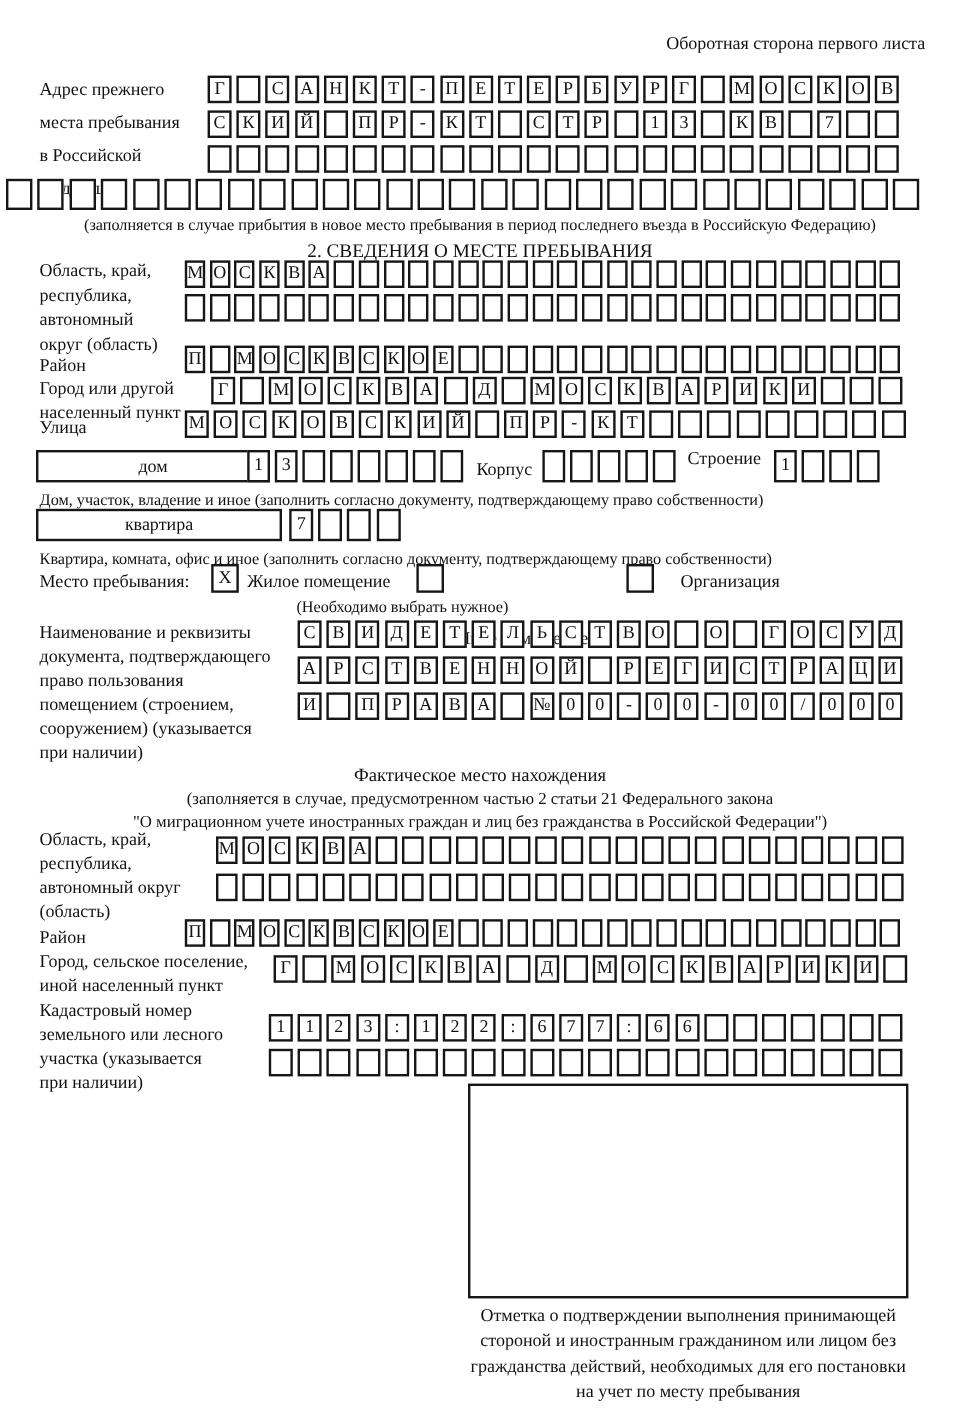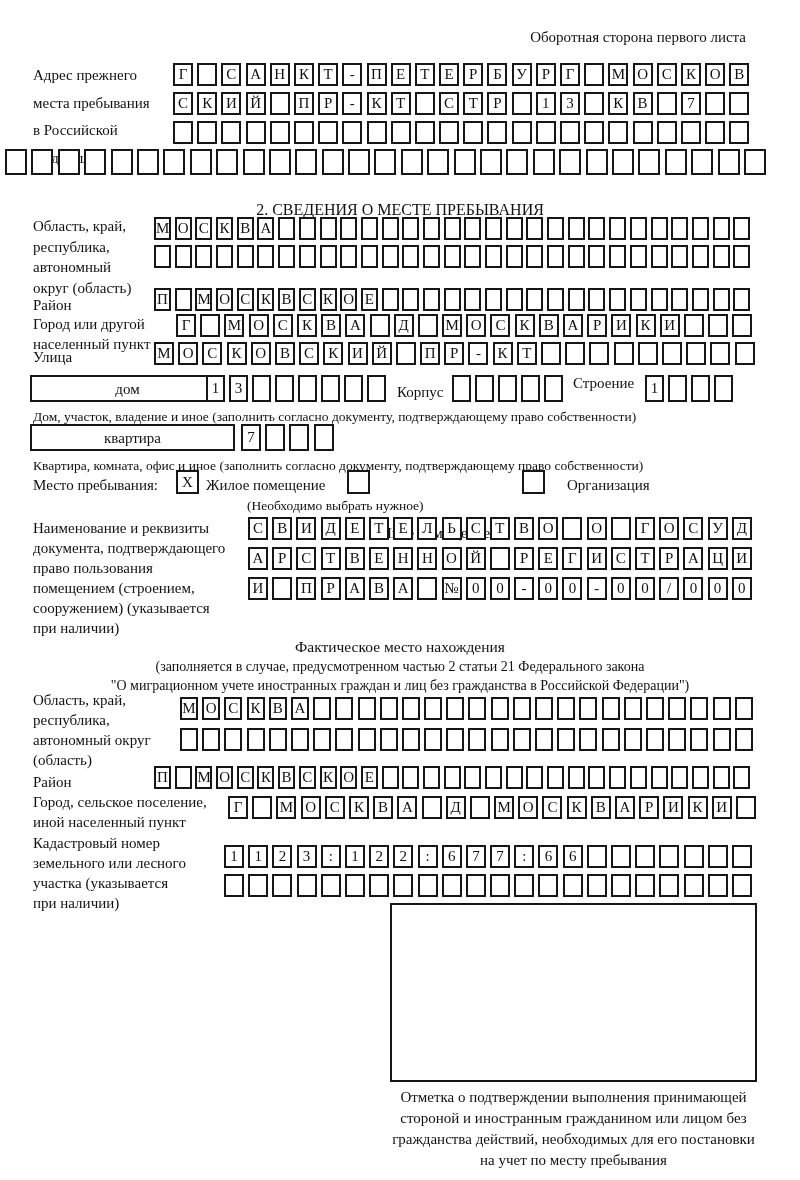--- a/index.html
+++ b/index.html
@@ -23,30 +23,31 @@
         text-align:center;font-size:15px;}
   .chkbox{position:absolute;box-sizing:border-box;border:2px solid #161616;width:23px;height:24px;
         background:#fff;text-align:center;font-size:15px;line-height:20px;}
   .markbox{position:absolute;box-sizing:border-box;border:2.5px solid #161616;background:#fff;}
 </style>
 </head>
 <body>
 
 <div id="page">
 
-  <div class="lbl" style="top:24px;right:54px;">Оборотная сторона первого листа</div>
+  <div class="lbl" style="top:24px;right:29px;">Оборотная сторона первого листа</div>
 
   <div class="lbl" style="left:33px;top:62px;line-height:27.5px;">Адрес прежнего
 места пребывания
 в Российской
 Федерации</div>
   <div class="cellrow pw24" style="left:173px;top:63px;"><span class="cell">Г</span><span class="cell"></span><span class="cell">С</span><span class="cell">А</span><span class="cell">Н</span><span class="cell">К</span><span class="cell">Т</span><span class="cell">-</span><span class="cell">П</span><span class="cell">Е</span><span class="cell">Т</span><span class="cell">Е</span><span class="cell">Р</span><span class="cell">Б</span><span class="cell">У</span><span class="cell">Р</span><span class="cell">Г</span><span class="cell"></span><span class="cell">М</span><span class="cell">О</span><span class="cell">С</span><span class="cell">К</span><span class="cell">О</span><span class="cell">В</span></div>
   <div class="cellrow pw24" style="left:173px;top:92px;"><span class="cell">С</span><span class="cell">К</span><span class="cell">И</span><span class="cell">Й</span><span class="cell"></span><span class="cell">П</span><span class="cell">Р</span><span class="cell">-</span><span class="cell">К</span><span class="cell">Т</span><span class="cell"></span><span class="cell">С</span><span class="cell">Т</span><span class="cell">Р</span><span class="cell"></span><span class="cell">1</span><span class="cell">3</span><span class="cell"></span><span class="cell">К</span><span class="cell">В</span><span class="cell"></span><span class="cell">7</span><span class="cell"></span><span class="cell"></span></div>
   <div class="cellrow pw24" style="left:173px;top:121px;"><span class="cell"></span><span class="cell"></span><span class="cell"></span><span class="cell"></span><span class="cell"></span><span class="cell"></span><span class="cell"></span><span class="cell"></span><span class="cell"></span><span class="cell"></span><span class="cell"></span><span class="cell"></span><span class="cell"></span><span class="cell"></span><span class="cell"></span><span class="cell"></span><span class="cell"></span><span class="cell"></span><span class="cell"></span><span class="cell"></span><span class="cell"></span><span class="cell"></span><span class="cell"></span><span class="cell"></span></div>
   <div class="cellrow pw26" style="left:5px;top:149px;"><span class="cell"></span><span class="cell"></span><span class="cell"></span><span class="cell"></span><span class="cell"></span><span class="cell"></span><span class="cell"></span><span class="cell"></span><span class="cell"></span><span class="cell"></span><span class="cell"></span><span class="cell"></span><span class="cell"></span><span class="cell"></span><span class="cell"></span><span class="cell"></span><span class="cell"></span><span class="cell"></span><span class="cell"></span><span class="cell"></span><span class="cell"></span><span class="cell"></span><span class="cell"></span><span class="cell"></span><span class="cell"></span><span class="cell"></span><span class="cell"></span><span class="cell"></span><span class="cell"></span></div>
+  <div class="lbl small center" style="top:179px;">(заполняется в случае прибытия в новое место пребывания в период последнего въезда в Российскую Федерацию)</div>
 
   <div class="lbl bold center" style="top:196px;font-size:16px;">2. СВЕДЕНИЯ О МЕСТЕ ПРЕБЫВАНИЯ</div>
 
   <div class="lbl" style="left:33px;top:216px;line-height:20.5px;">Область, край,
 республика,
 автономный
 округ (область)</div>
   <div class="cellrow pw21" style="left:154px;top:217px;"><span class="cell">М</span><span class="cell">О</span><span class="cell">С</span><span class="cell">К</span><span class="cell">В</span><span class="cell">А</span><span class="cell"></span><span class="cell"></span><span class="cell"></span><span class="cell"></span><span class="cell"></span><span class="cell"></span><span class="cell"></span><span class="cell"></span><span class="cell"></span><span class="cell"></span><span class="cell"></span><span class="cell"></span><span class="cell"></span><span class="cell"></span><span class="cell"></span><span class="cell"></span><span class="cell"></span><span class="cell"></span><span class="cell"></span><span class="cell"></span><span class="cell"></span><span class="cell"></span><span class="cell"></span></div>
   <div class="cellrow pw21" style="left:154px;top:245px;"><span class="cell"></span><span class="cell"></span><span class="cell"></span><span class="cell"></span><span class="cell"></span><span class="cell"></span><span class="cell"></span><span class="cell"></span><span class="cell"></span><span class="cell"></span><span class="cell"></span><span class="cell"></span><span class="cell"></span><span class="cell"></span><span class="cell"></span><span class="cell"></span><span class="cell"></span><span class="cell"></span><span class="cell"></span><span class="cell"></span><span class="cell"></span><span class="cell"></span><span class="cell"></span><span class="cell"></span><span class="cell"></span><span class="cell"></span><span class="cell"></span><span class="cell"></span><span class="cell"></span></div>
 

